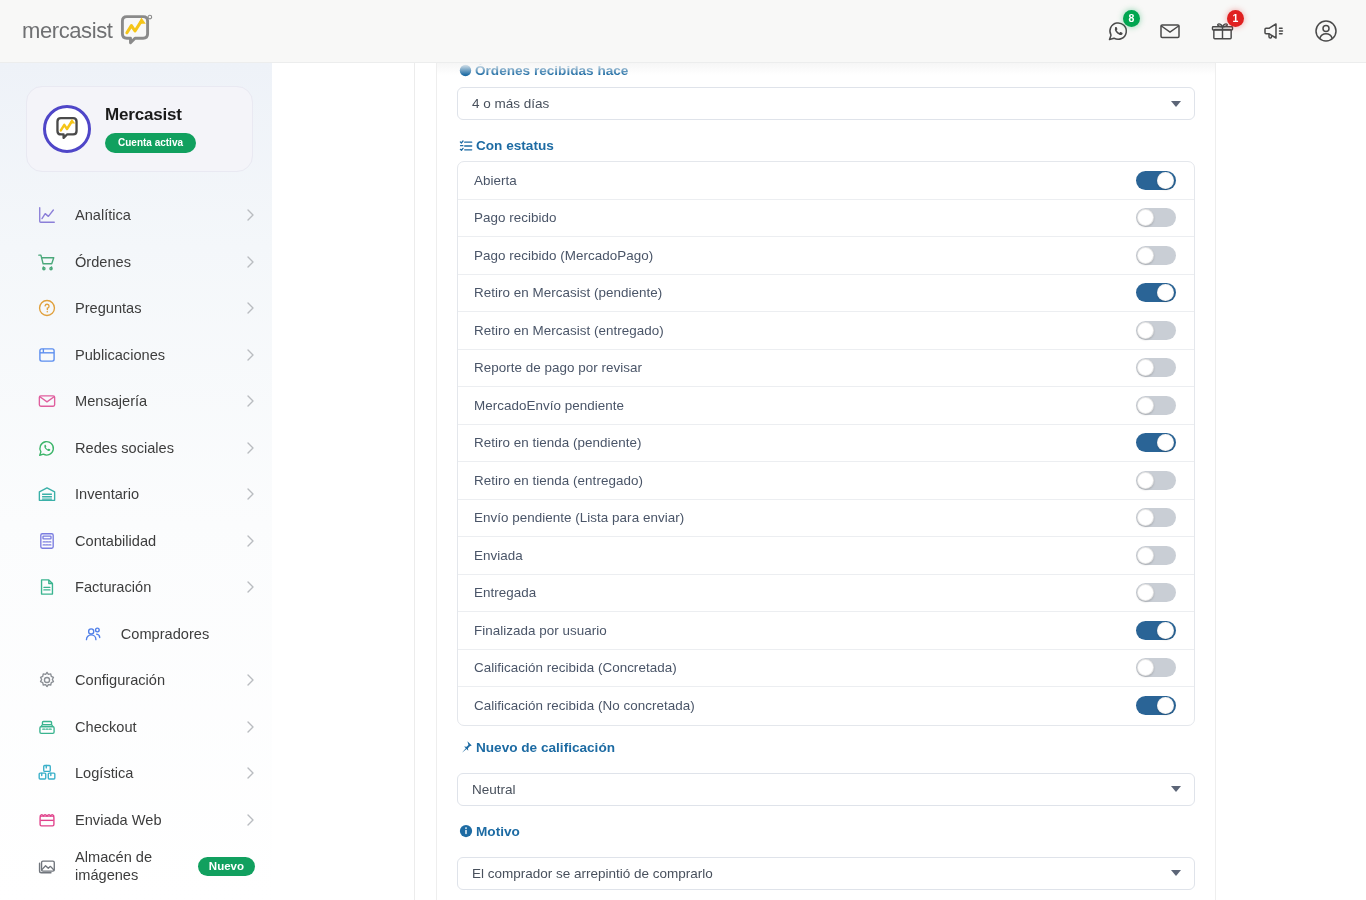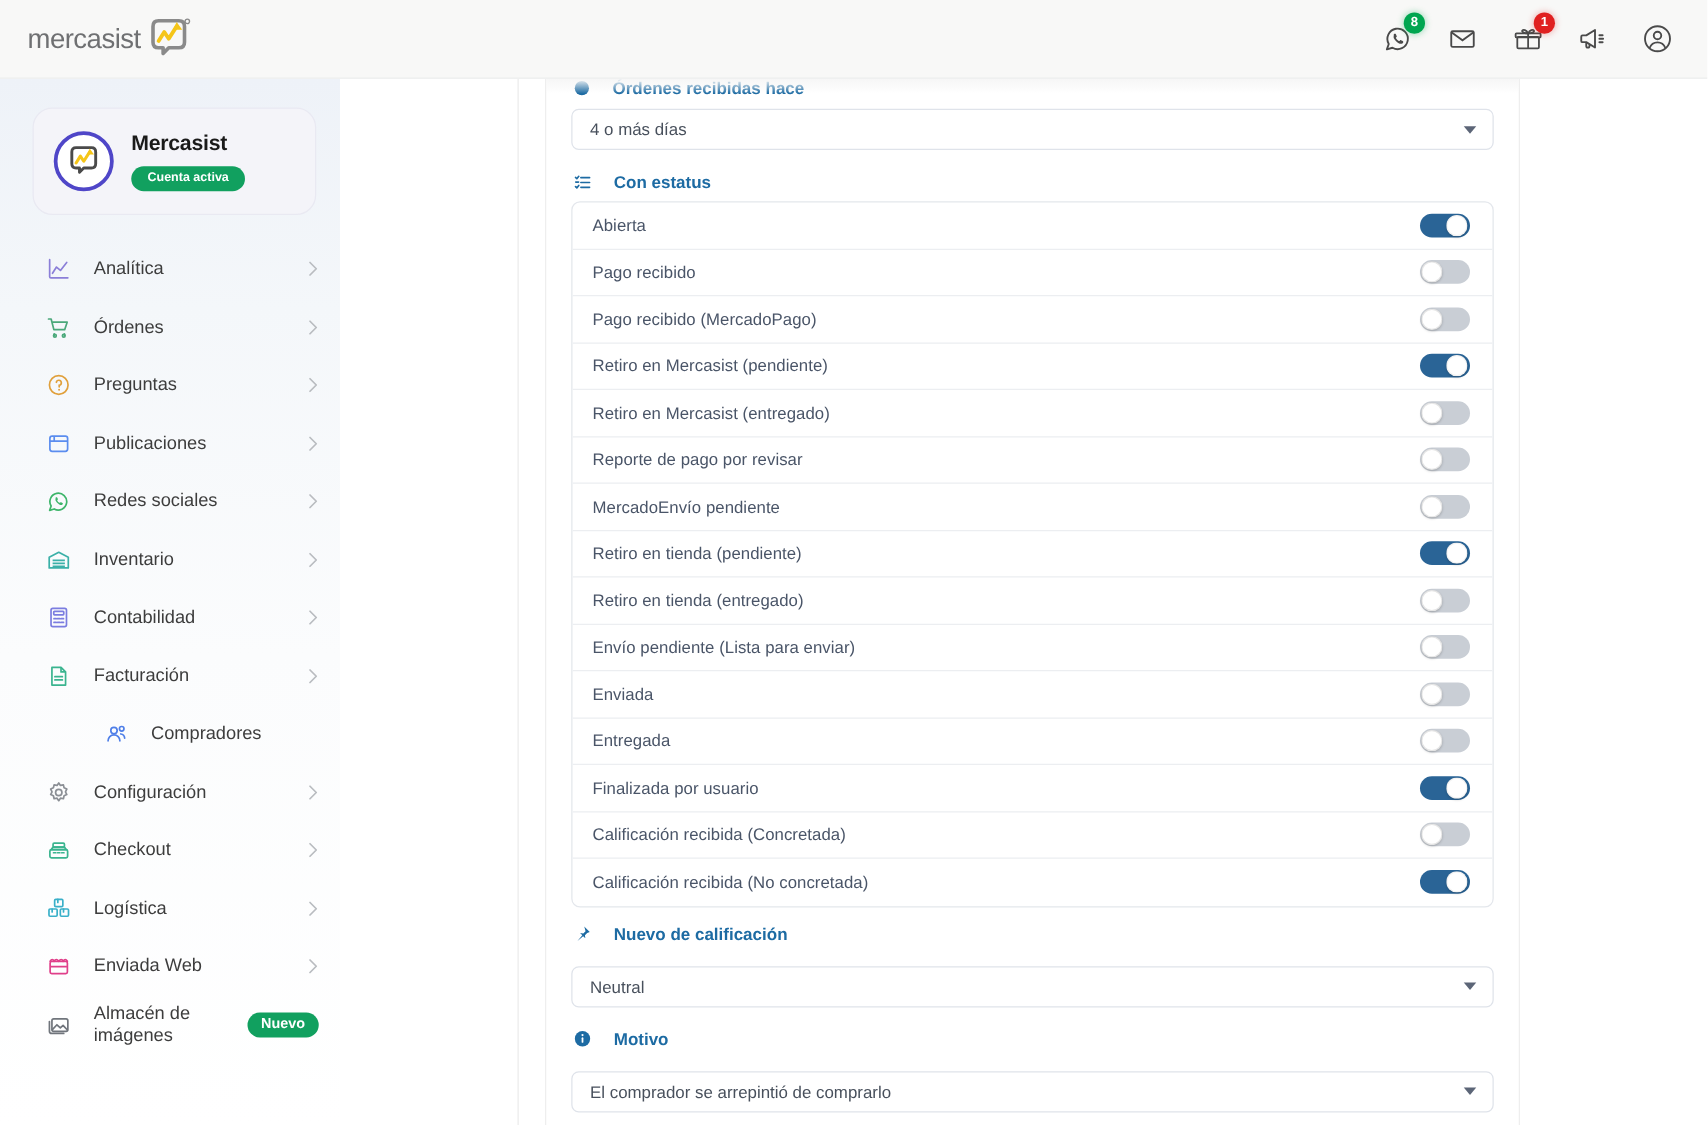--- a/index.html
+++ b/index.html
@@ -128,21 +128,21 @@
     border-right: 1px solid #eeeeee;
   }
   .panel-inner { padding: 0 20px; }
   .sticky-fade {
     position: absolute; top: 0; left: 0; right: 0; height: 12px;
     background: linear-gradient(180deg, #f6f6f6 0%, rgba(255,255,255,0) 100%);
     z-index: 5;
   }
 
   .section-head {
-    display: flex; align-items: center; gap: 18px;
+    display: flex; align-items: center; gap: 3px;
     font-size: 13.6px; font-weight: 700; color: #1d6ba3;
     padding: 0 0 8px 2px;
   }
   .section-head.clipped {
     position: relative; height: 14px; overflow: hidden;
     padding: 0 0 0 2px; margin-top: 0;
   }
   .section-head .sh-ico { display:flex; align-items:center; }
 
   .select-box {
@@ -345,20 +345,34 @@
           </svg>
         </span>
         <span class="nav-label">Publicaciones</span>
         <span class="nav-chevron">
           <svg width="9" height="14" viewBox="0 0 9 14" fill="none" stroke="currentColor" stroke-width="1.4">
               <polyline points="2,2 7,7 2,12" stroke-linecap="round" stroke-linejoin="round"></polyline>
             </svg>
         </span>
       </div>
 
+      <div class="nav-item">
+        <span class="nav-ico">
+          <svg width="20" height="20" viewBox="0 0 22 22" fill="none" stroke="#e05f9e" stroke-width="1.5">
+            <rect x="2.6" y="5.4" width="16.8" height="11.4" rx="1.6"></rect>
+            <path d="M3.2 6.4 L11 12 L18.8 6.4" stroke-linecap="round"></path>
+          </svg>
+        </span>
+        <span class="nav-label">Mensajería</span>
+        <span class="nav-chevron">
+          <svg width="9" height="14" viewBox="0 0 9 14" fill="none" stroke="currentColor" stroke-width="1.4">
+              <polyline points="2,2 7,7 2,12" stroke-linecap="round" stroke-linejoin="round"></polyline>
+            </svg>
+        </span>
+      </div>
 
       <div class="nav-item">
         <span class="nav-ico">
           <svg width="20" height="20" viewBox="0 0 22 22" fill="none" stroke="#3db56a" stroke-width="1.5">
             <path d="M3 19 L4.3 15.2 A7.4 7.4 0 1 1 7 17.8 Z" stroke-linejoin="round"></path>
             <path d="M8.2 8c.25-.5.5-.5.85-.5.27 0 .5 0 .68.42l.5 1.2c.1.25 0 .42-.17.6l-.34.33c-.08.17-.17.25 0 .5.42.76 1.1 1.36 1.87 1.78.25.17.42.08.5 0l.42-.42c.17-.17.34-.17.6-.08l1.2.6c.25.17.33.34.33.6 0 .42-.25.85-.68 1.1-.42.25-1 .34-1.7.08-1.36-.5-3.05-1.95-3.82-3.4-.42-.76-.42-1.53-.25-2.03z" fill="#3db56a" stroke="none"></path>
           </svg>
         </span>
         <span class="nav-label">Redes sociales</span>
         <span class="nav-chevron">

